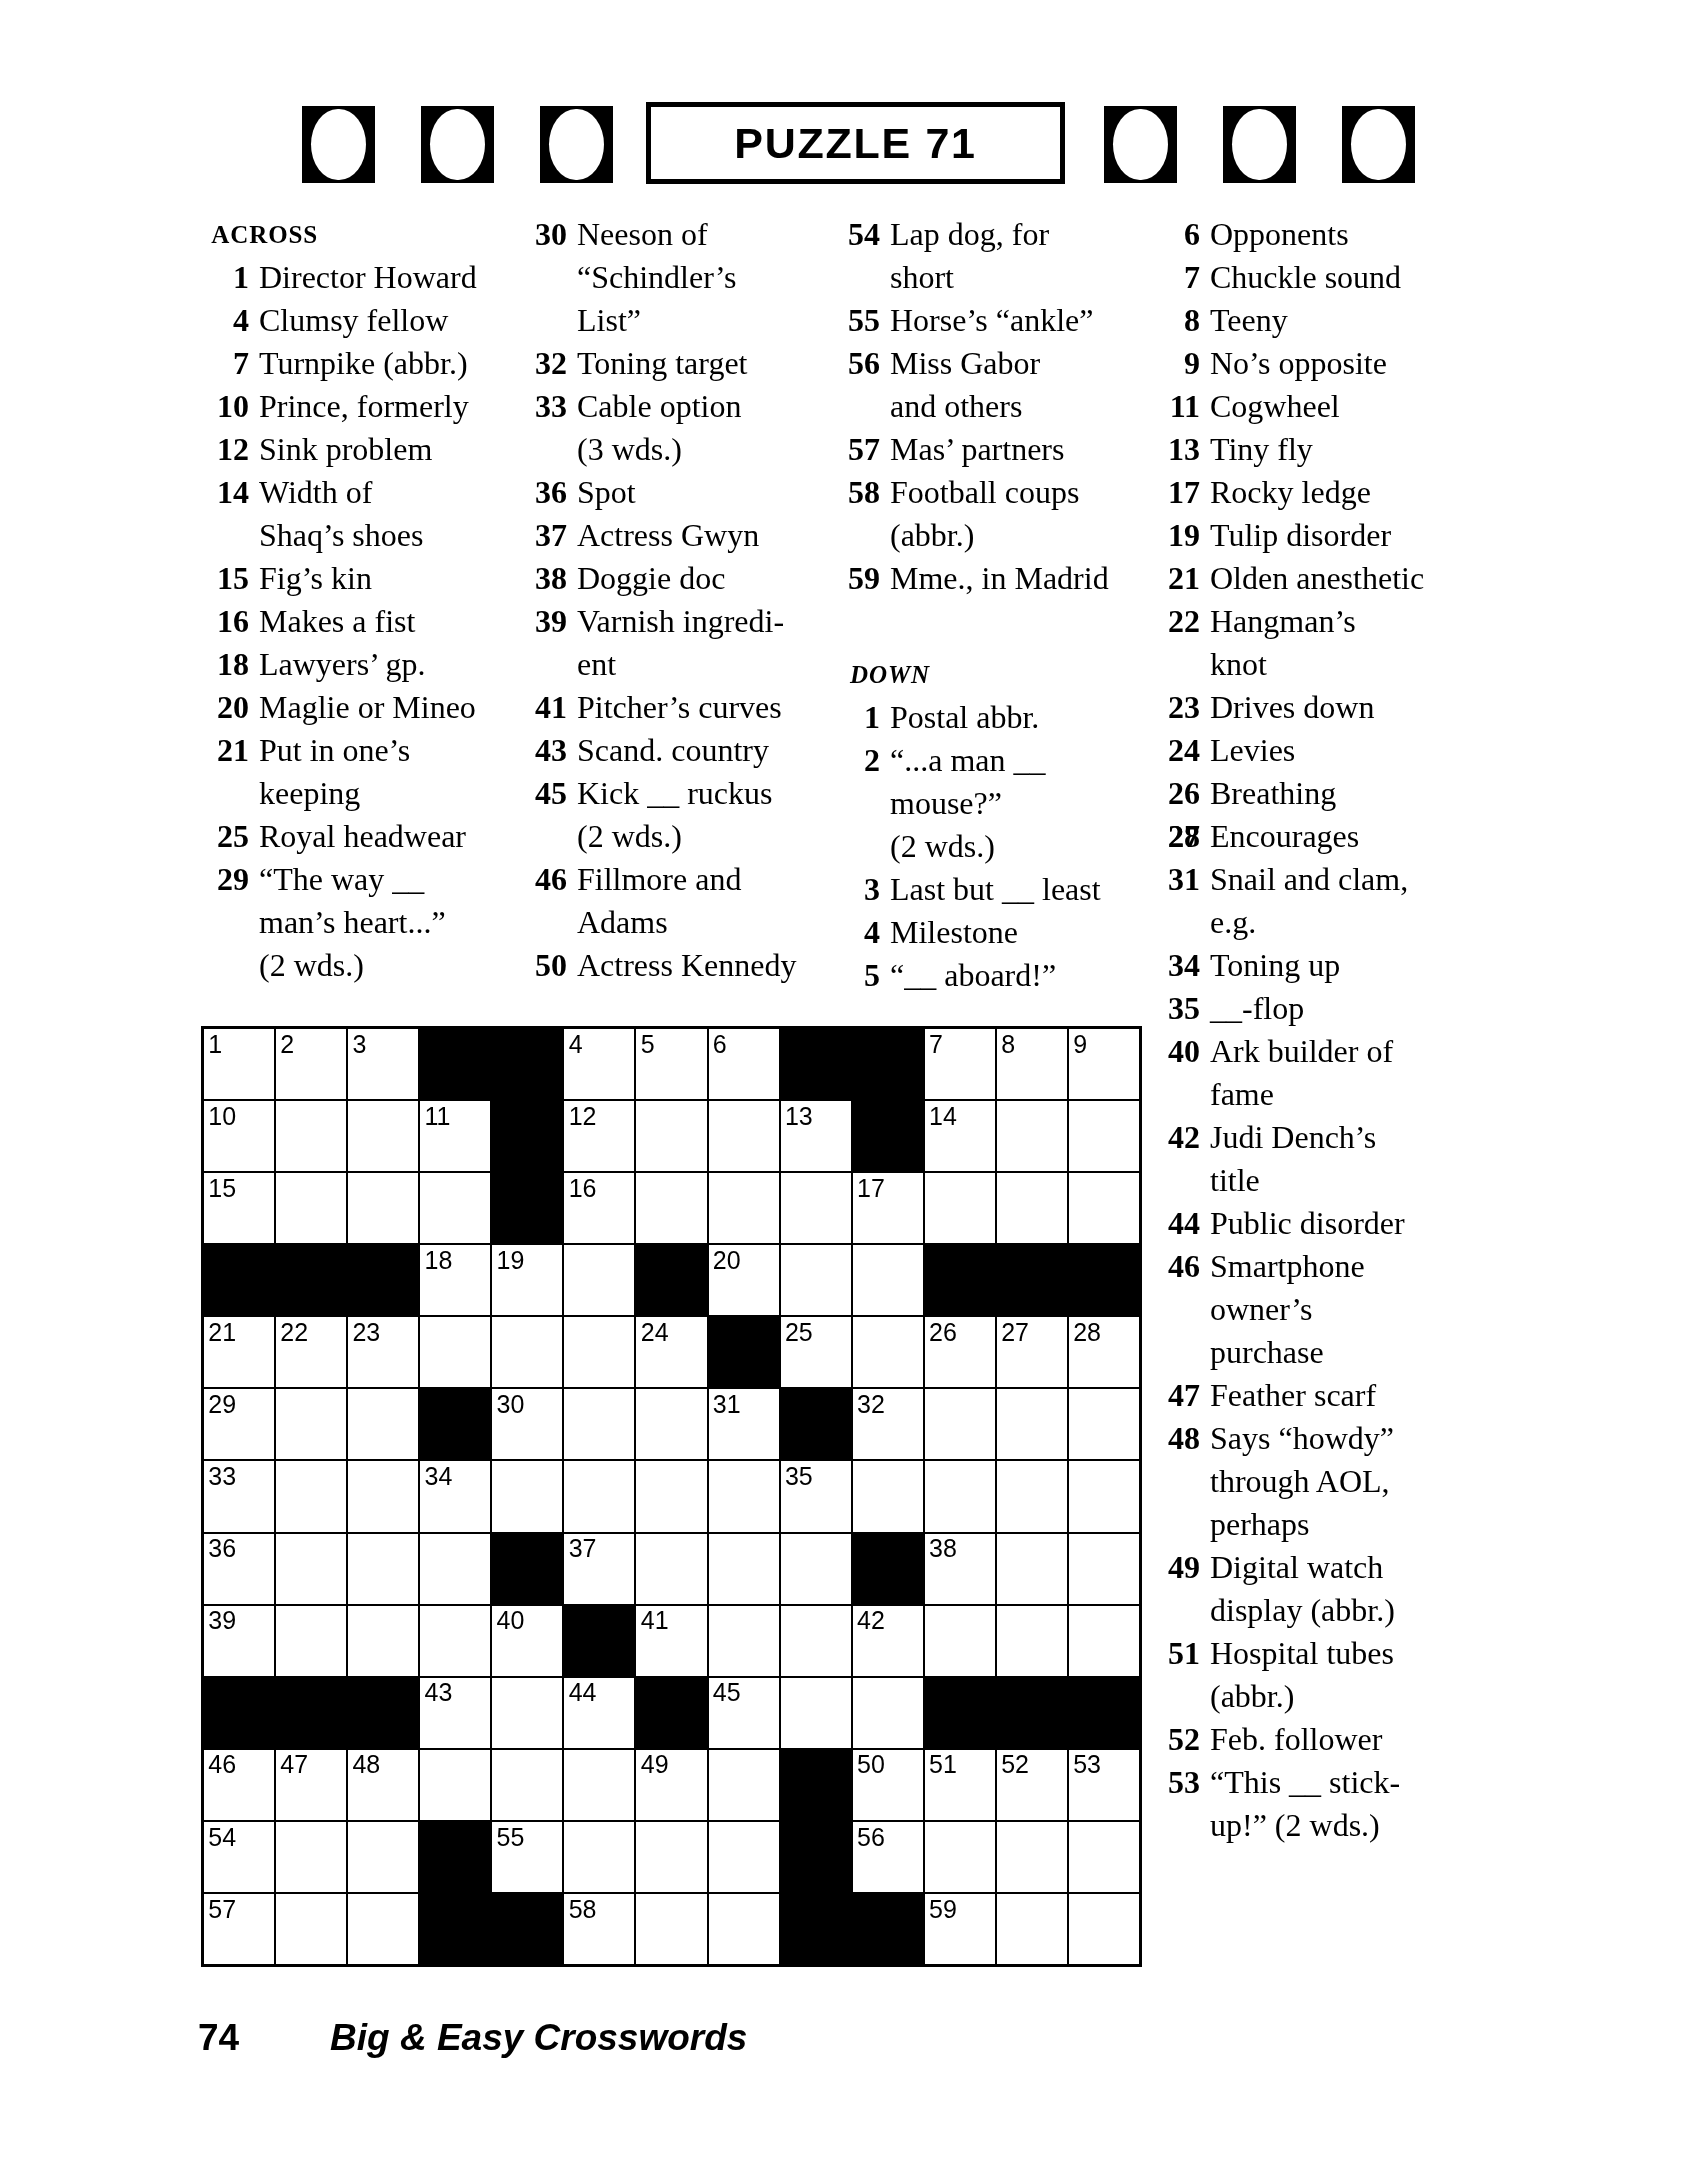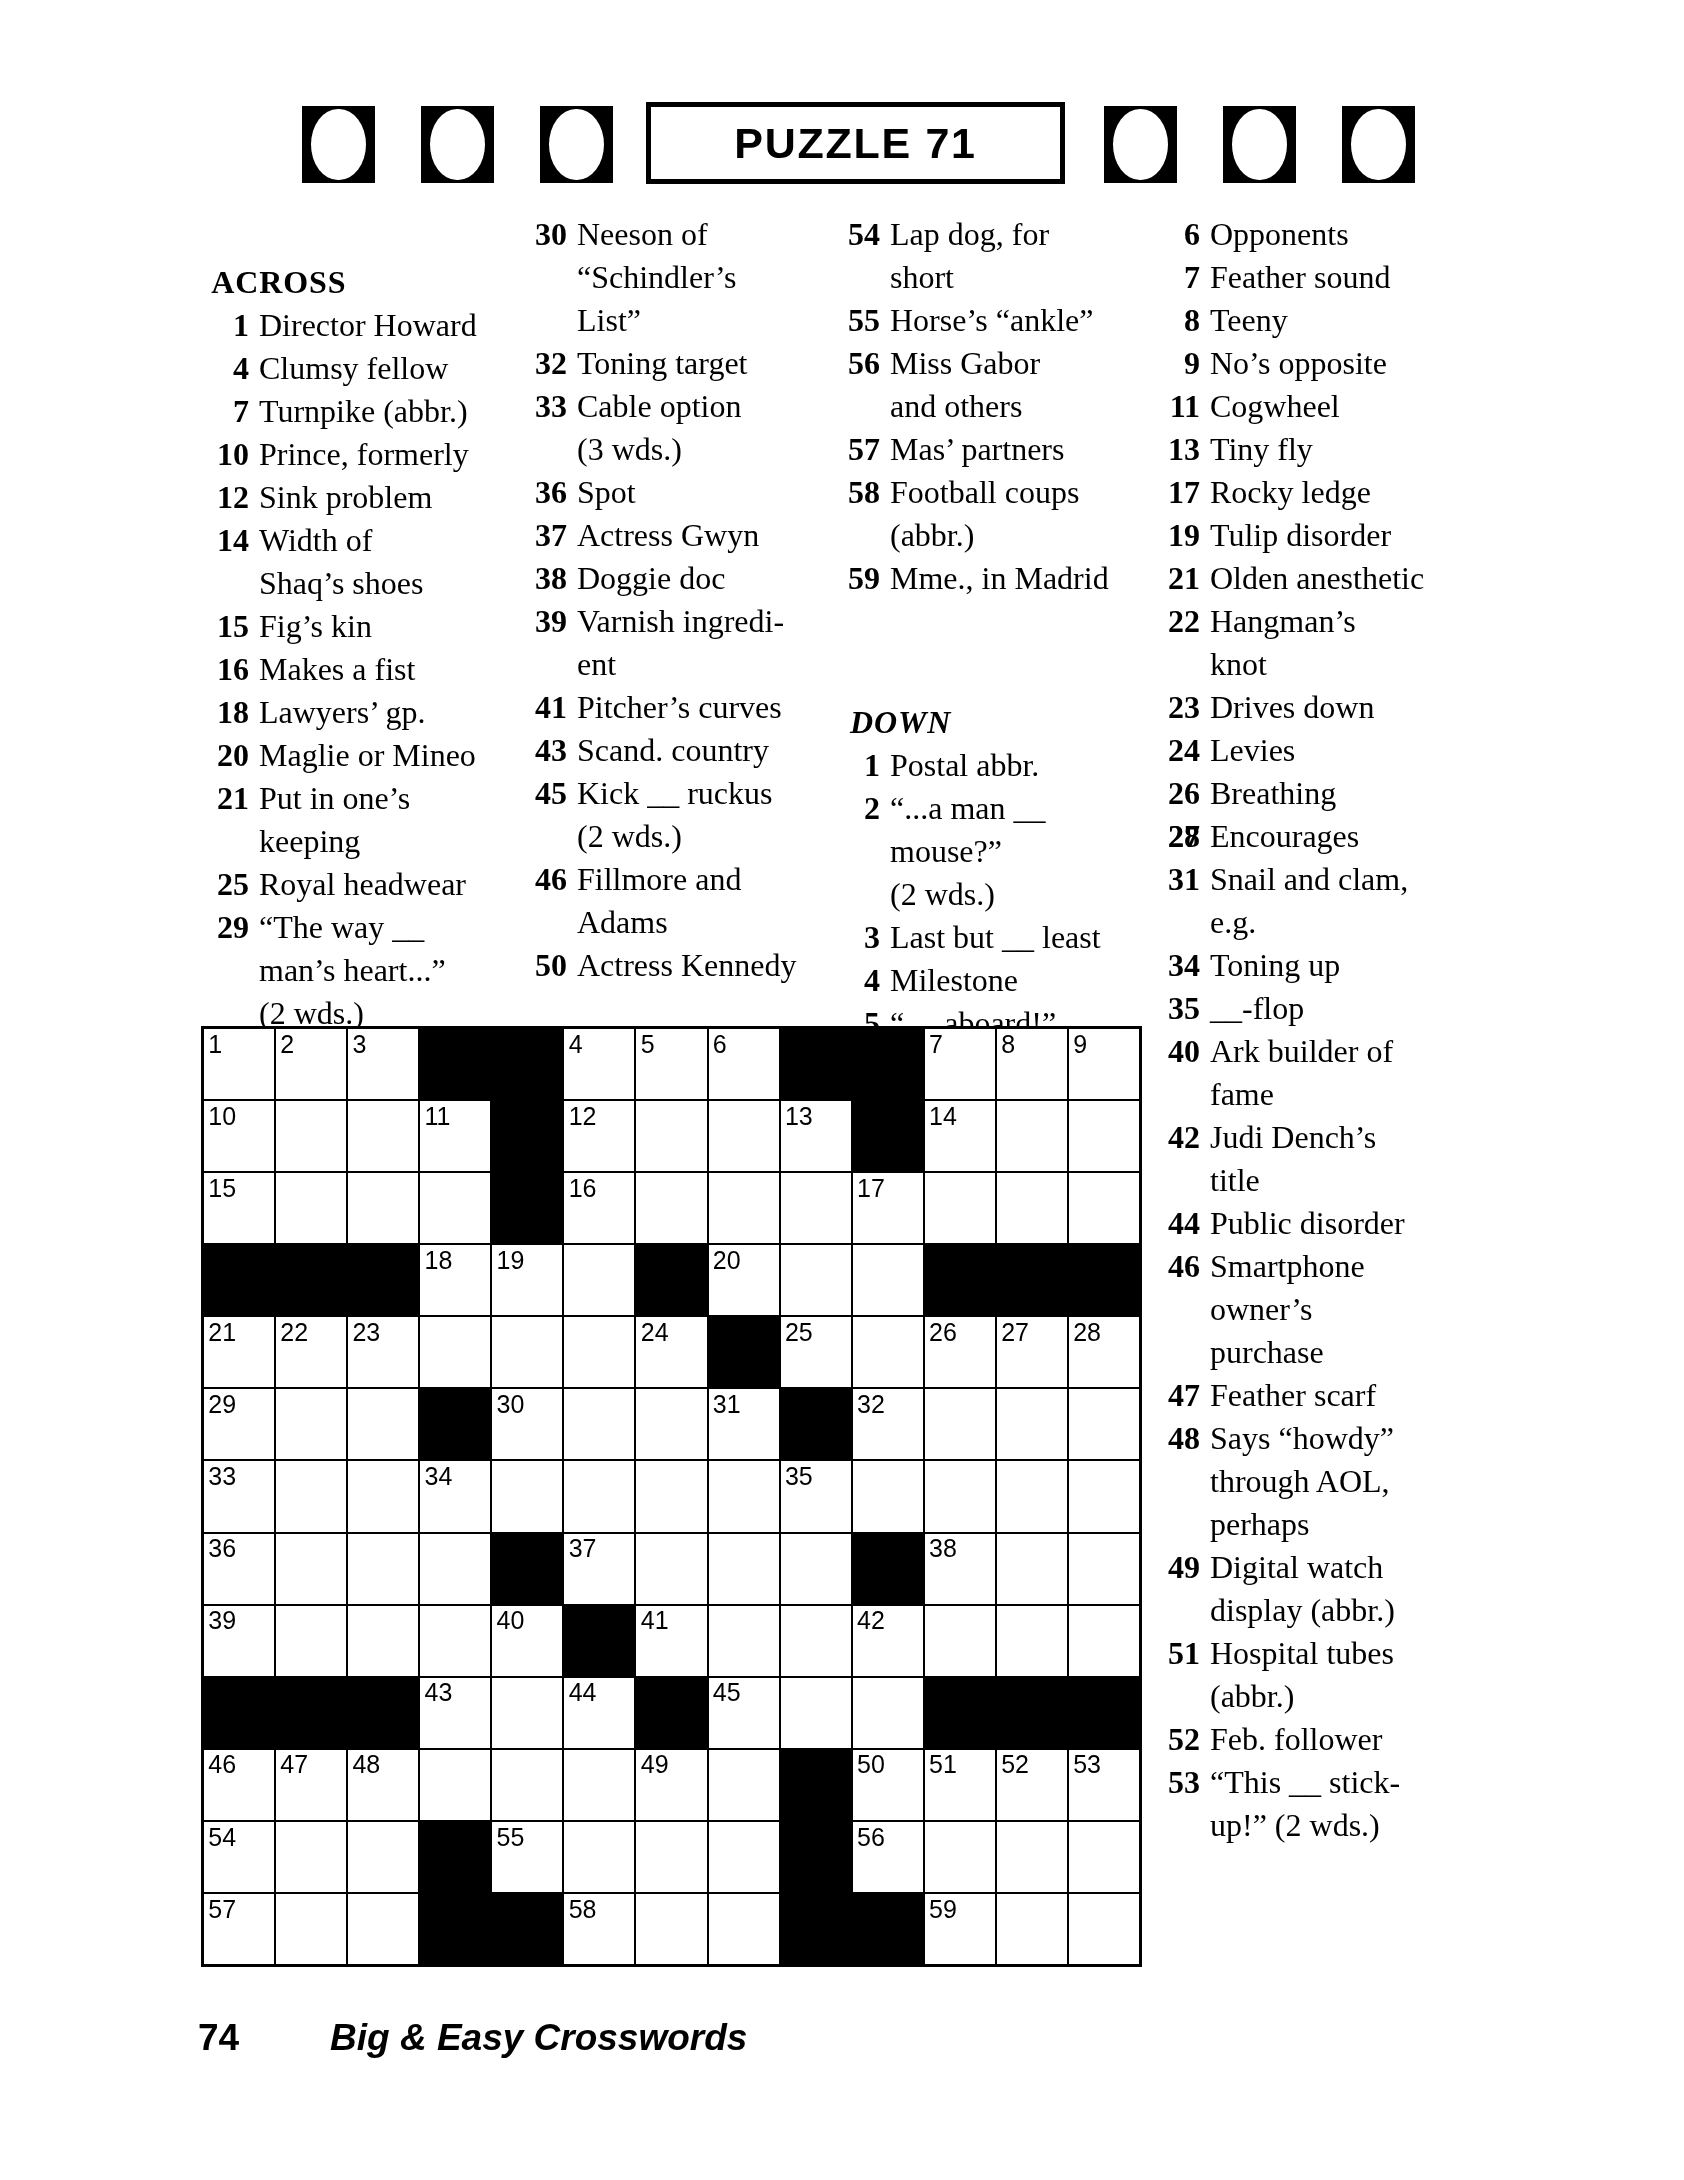--- a/index.html
+++ b/index.html
@@ -19,21 +19,21 @@
   .title-box span{font-family:"Liberation Sans",sans-serif;font-weight:bold;font-size:43px;letter-spacing:1.7px;text-align:right;}
 
   
   .clues{position:absolute;font-size:32px;line-height:43px;}
   .col1{left:196px;top:213px;width:328px;}
   .col2{left:514px;top:213px;width:328px;}
   .col3{left:827px;top:213px;width:328px;}
   .col4{left:1147px;top:213px;width:375px;}
   .clue{position:relative;padding-left:63px;white-space:nowrap;}
   .cnum{position:absolute;left:0;top:0;width:53px;text-align:right;font-weight:bold;}
-  .clue-heading{font-weight:bold;font-size:32px;line-height:43px;letter-spacing:0.9px;margin-top:48px;}
+  .clue-heading{font-weight:bold;font-size:25px;line-height:43px;letter-spacing:0.9px;}
   .col1 .clue-heading{margin-left:15.3px;}
   .col3 .clue-heading{margin-left:23px;font-style:italic;}
   .clue-gap{height:53px;}
 
   
   #grid{position:absolute;left:201px;top:1026px;width:937px;height:937px;border:2.6px solid #000;
         display:grid;grid-template-columns:repeat(13,1fr);grid-template-rows:repeat(13,1fr);background:#000;}
   .cell{background:#fff;border:1.7px solid #000;position:relative;}
   .cell.black{background:#000;}
   .cellnum{position:absolute;left:4.3px;top:1.7px;font-family:"Liberation Sans",sans-serif;
@@ -118,21 +118,21 @@
       <div class="clue-gap"></div>
       <div class="clue-heading">DOWN</div>
       <div class="clue"><span class="cnum">1</span><span class="ctext">Postal abbr.</span></div>
       <div class="clue"><span class="cnum">2</span><span class="ctext">“...a man __<br>mouse?”<br>(2 wds.)</span></div>
       <div class="clue"><span class="cnum">3</span><span class="ctext">Last but __ least</span></div>
       <div class="clue"><span class="cnum">4</span><span class="ctext">Milestone</span></div>
       <div class="clue"><span class="cnum">5</span><span class="ctext">“__ aboard!”</span></div>
     </div>
   <div class="clues col4">
       <div class="clue"><span class="cnum">6</span><span class="ctext">Opponents</span></div>
-      <div class="clue"><span class="cnum">7</span><span class="ctext">Feather sound</span></div>
+      <div class="clue"><span class="cnum">7</span><span class="ctext">Chuckle sound</span></div>
       <div class="clue"><span class="cnum">8</span><span class="ctext">Teeny</span></div>
       <div class="clue"><span class="cnum">9</span><span class="ctext">No’s opposite</span></div>
       <div class="clue"><span class="cnum">11</span><span class="ctext">Cogwheel</span></div>
       <div class="clue"><span class="cnum">13</span><span class="ctext">Tiny fly</span></div>
       <div class="clue"><span class="cnum">17</span><span class="ctext">Rocky ledge</span></div>
       <div class="clue"><span class="cnum">19</span><span class="ctext">Tulip disorder</span></div>
       <div class="clue"><span class="cnum">21</span><span class="ctext">Olden anesthetic</span></div>
       <div class="clue"><span class="cnum">22</span><span class="ctext">Hangman’s<br>knot</span></div>
       <div class="clue"><span class="cnum">23</span><span class="ctext">Drives down</span></div>
       <div class="clue"><span class="cnum">24</span><span class="ctext">Levies</span></div>

